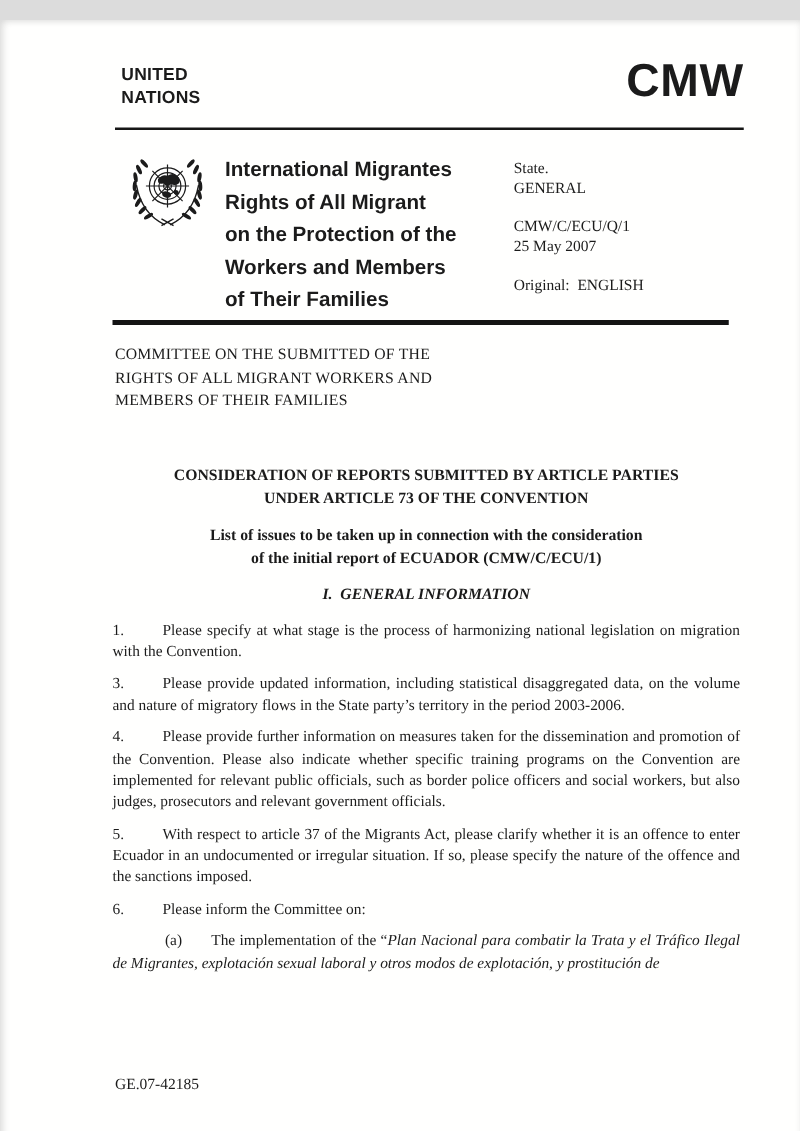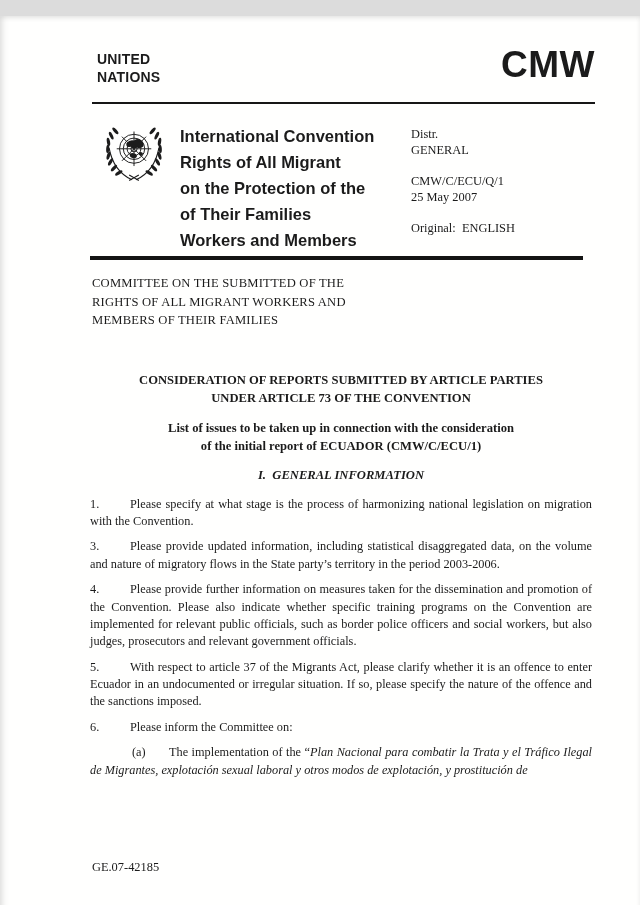--- a/index.html
+++ b/index.html
@@ -128,29 +128,29 @@
         <ellipse cx="84" cy="52" rx="6" ry="2.3" transform="rotate(60 84 52)"></ellipse>
         <ellipse cx="87" cy="43" rx="6" ry="2.3" transform="rotate(74 87 43)"></ellipse>
         <ellipse cx="88" cy="33" rx="6" ry="2.3" transform="rotate(86 88 33)"></ellipse>
         <ellipse cx="87" cy="23" rx="6" ry="2.3" transform="rotate(100 87 23)"></ellipse>
         <ellipse cx="83" cy="14" rx="6" ry="2.3" transform="rotate(116 83 14)"></ellipse>
         <ellipse cx="77" cy="7" rx="6" ry="2.3" transform="rotate(132 77 7)"></ellipse>
       </g>
     </svg>
 
     <div class="conv-title">
-      <div>International Convention</div>
+      <div>International Migrantes</div>
       <div>Rights of All Migrant</div>
       <div>on the Protection of the</div>
+      <div>Workers and Members</div>
       <div>of Their Families</div>
-      <div>Workers and Members</div>
     </div>
 
     <div class="ref-col">
-      <div>Distr.</div>
+      <div>State.</div>
       <div>GENERAL</div>
       <div class="gap"></div>
       <div>CMW/C/ECU/Q/1</div>
       <div>25 May 2007</div>
       <div class="gap"></div>
       <div class="pre">Original:  ENGLISH</div>
     </div>
   </div>
 
   <div class="thick-rule"></div>

